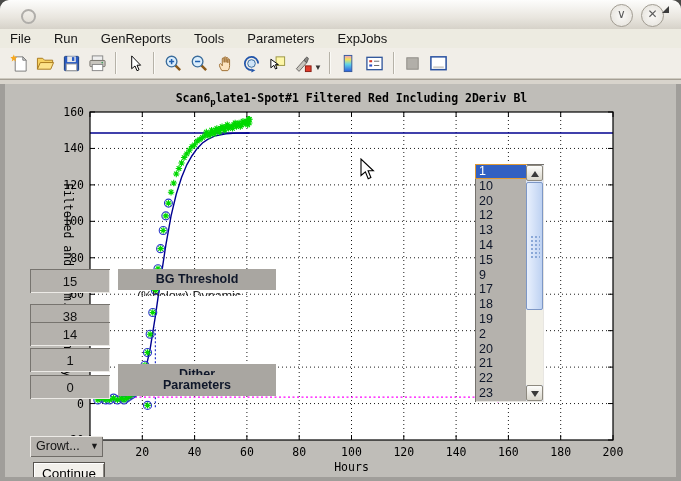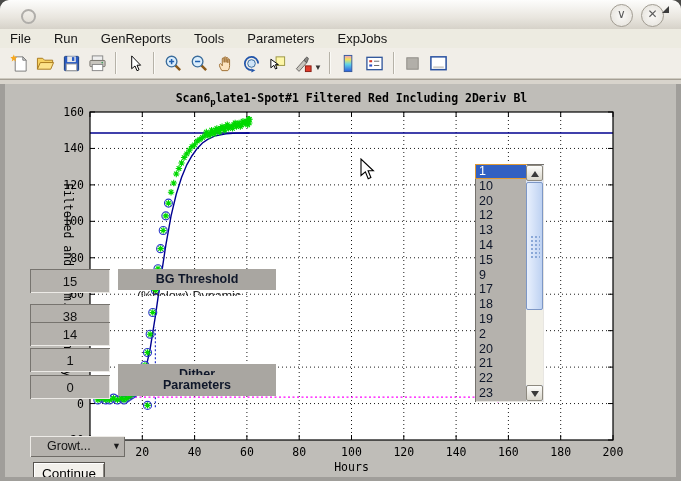--- a/index.html
+++ b/index.html
@@ -33,22 +33,22 @@
   .frame{position:absolute;background:#a09e9a;}
   #plot-svg{position:absolute;left:0;top:0;pointer-events:none;}
   
   .edit{position:absolute;left:30px;width:76px;height:22px;background:#b5b2ad;color:#111;
     border:none;text-align:center;font-size:13px;font-family:"Liberation Sans",sans-serif;
     box-shadow:inset 1px 1px 0 #77746f, inset -1px -1px 0 #eceae6;outline:none;}
   .ulabel{position:absolute;left:118px;width:158px;height:21px;background:#a9a6a1;color:#0f172a;
     font-size:12.5px;text-align:center;line-height:20px;overflow:hidden;white-space:nowrap;font-weight:bold;}
   .sliver{position:absolute;left:118px;width:142px;height:6px;overflow:hidden;font-size:12.5px;
     color:#2b2b2b;text-align:center;line-height:13px;}
-  #popup{position:absolute;left:30px;top:352px;width:95px;height:21px;background:#b5b2ad;color:#141414;
-    font-size:12.5px;line-height:20px;padding-left:17px;box-sizing:border-box;
+  #popup{position:absolute;left:30px;top:352px;width:73px;height:21px;background:#b5b2ad;color:#141414;
+    font-size:12.5px;line-height:20px;padding-left:6px;box-sizing:border-box;
     box-shadow:inset 1px 1px 0 #edebe7, inset -1px -1px 0 #6f6c67;}
   #popup .caret{position:absolute;right:4px;top:0px;font-size:9px;color:#1a1a1a;}
   #continue-btn{position:absolute;left:33px;top:378px;width:70px;height:22px;background:#f2f0eb;color:#000;
     font-size:13.5px;text-align:center;line-height:21px;border:1px solid #56534e;
     box-shadow:inset 1px 1px 0 #ffffff, inset -1px -1px 0 #8c8984;}
   
   #listbox{position:absolute;left:475px;top:80px;width:69px;height:238px;background:#b5b2ad;
     box-shadow:inset 1px 1px 0 #75726d, inset -1px -1px 0 #e8e6e2;overflow:hidden;}
   .lrow{position:relative;height:14.8px;line-height:14.5px;font-size:12.5px;color:#0f172a;padding-left:4px;width:48px;}
   .lrow.sel{background:#3260c2;color:#fff;outline:1px solid #e09a33;outline-offset:-1px;}

